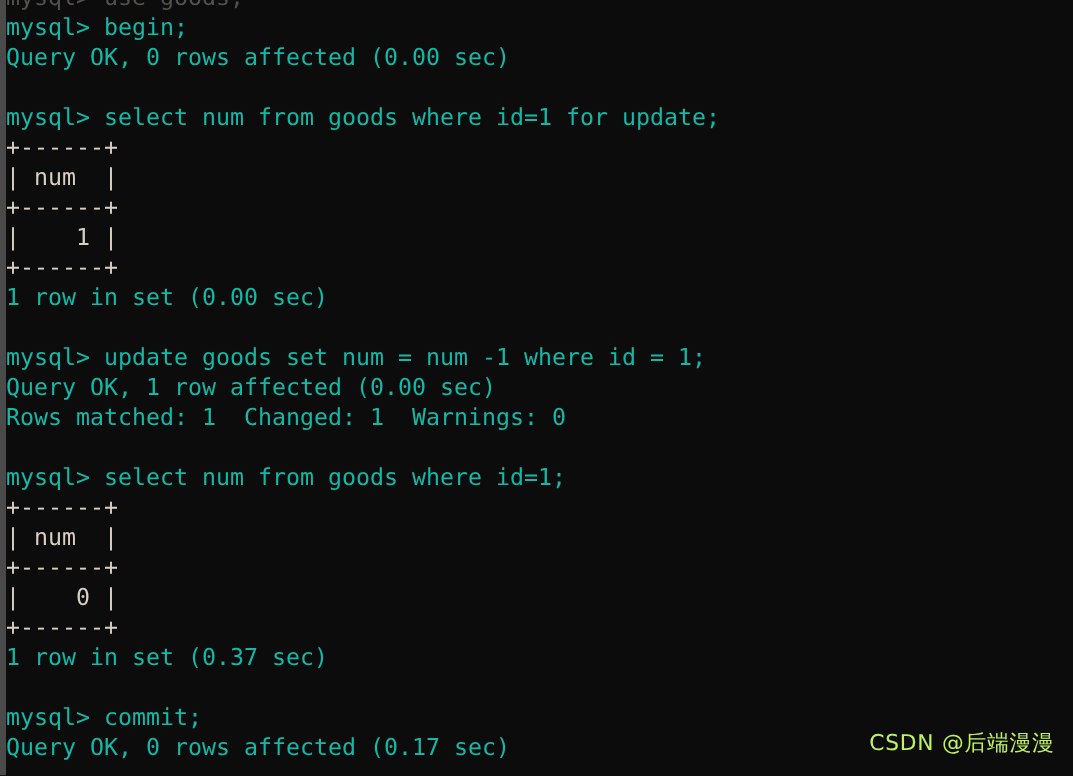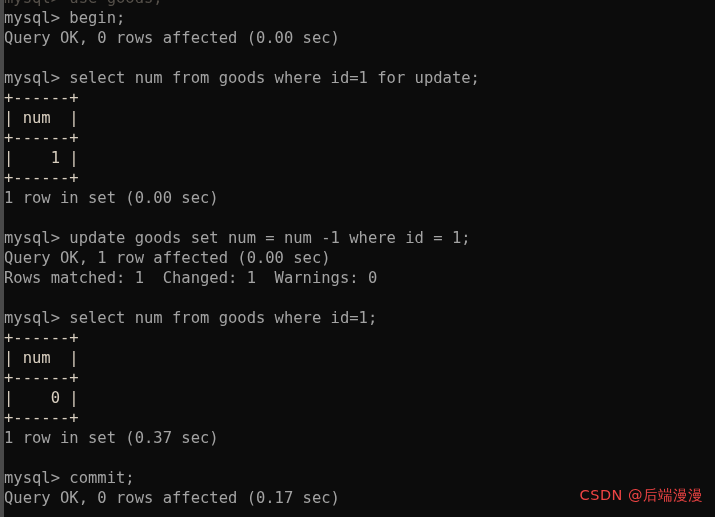--- a/index.html
+++ b/index.html
@@ -42,38 +42,38 @@
     padding: 0;
     font-size: 15.5px;
     line-height: 20px;
     letter-spacing: 0px;
     color: #e8e0d4;
     white-space: pre;
   }
   .line {
     height: 20px;
     white-space: pre;
-    color: #a3a3a3;
+    color: #14b8a6;
   }
   .line.ghost {
     color: #55504a;
   }
   .line.rule {
     color: #d9cfc0;
   }
   .line.blank {
     color: transparent;
   }
   #watermark {
     position: absolute;
     right: 12px;
     bottom: 12px;
     font-family: "DejaVu Sans", "Liberation Sans", sans-serif;
     font-size: 14.5px;
-    color: #ef4444;
+    color: #bef264;
     letter-spacing: 0.5px;
     white-space: pre;
     z-index: 6;
   }
 </style>
 </head>
 <body>
 
 <div id="screen">
 

